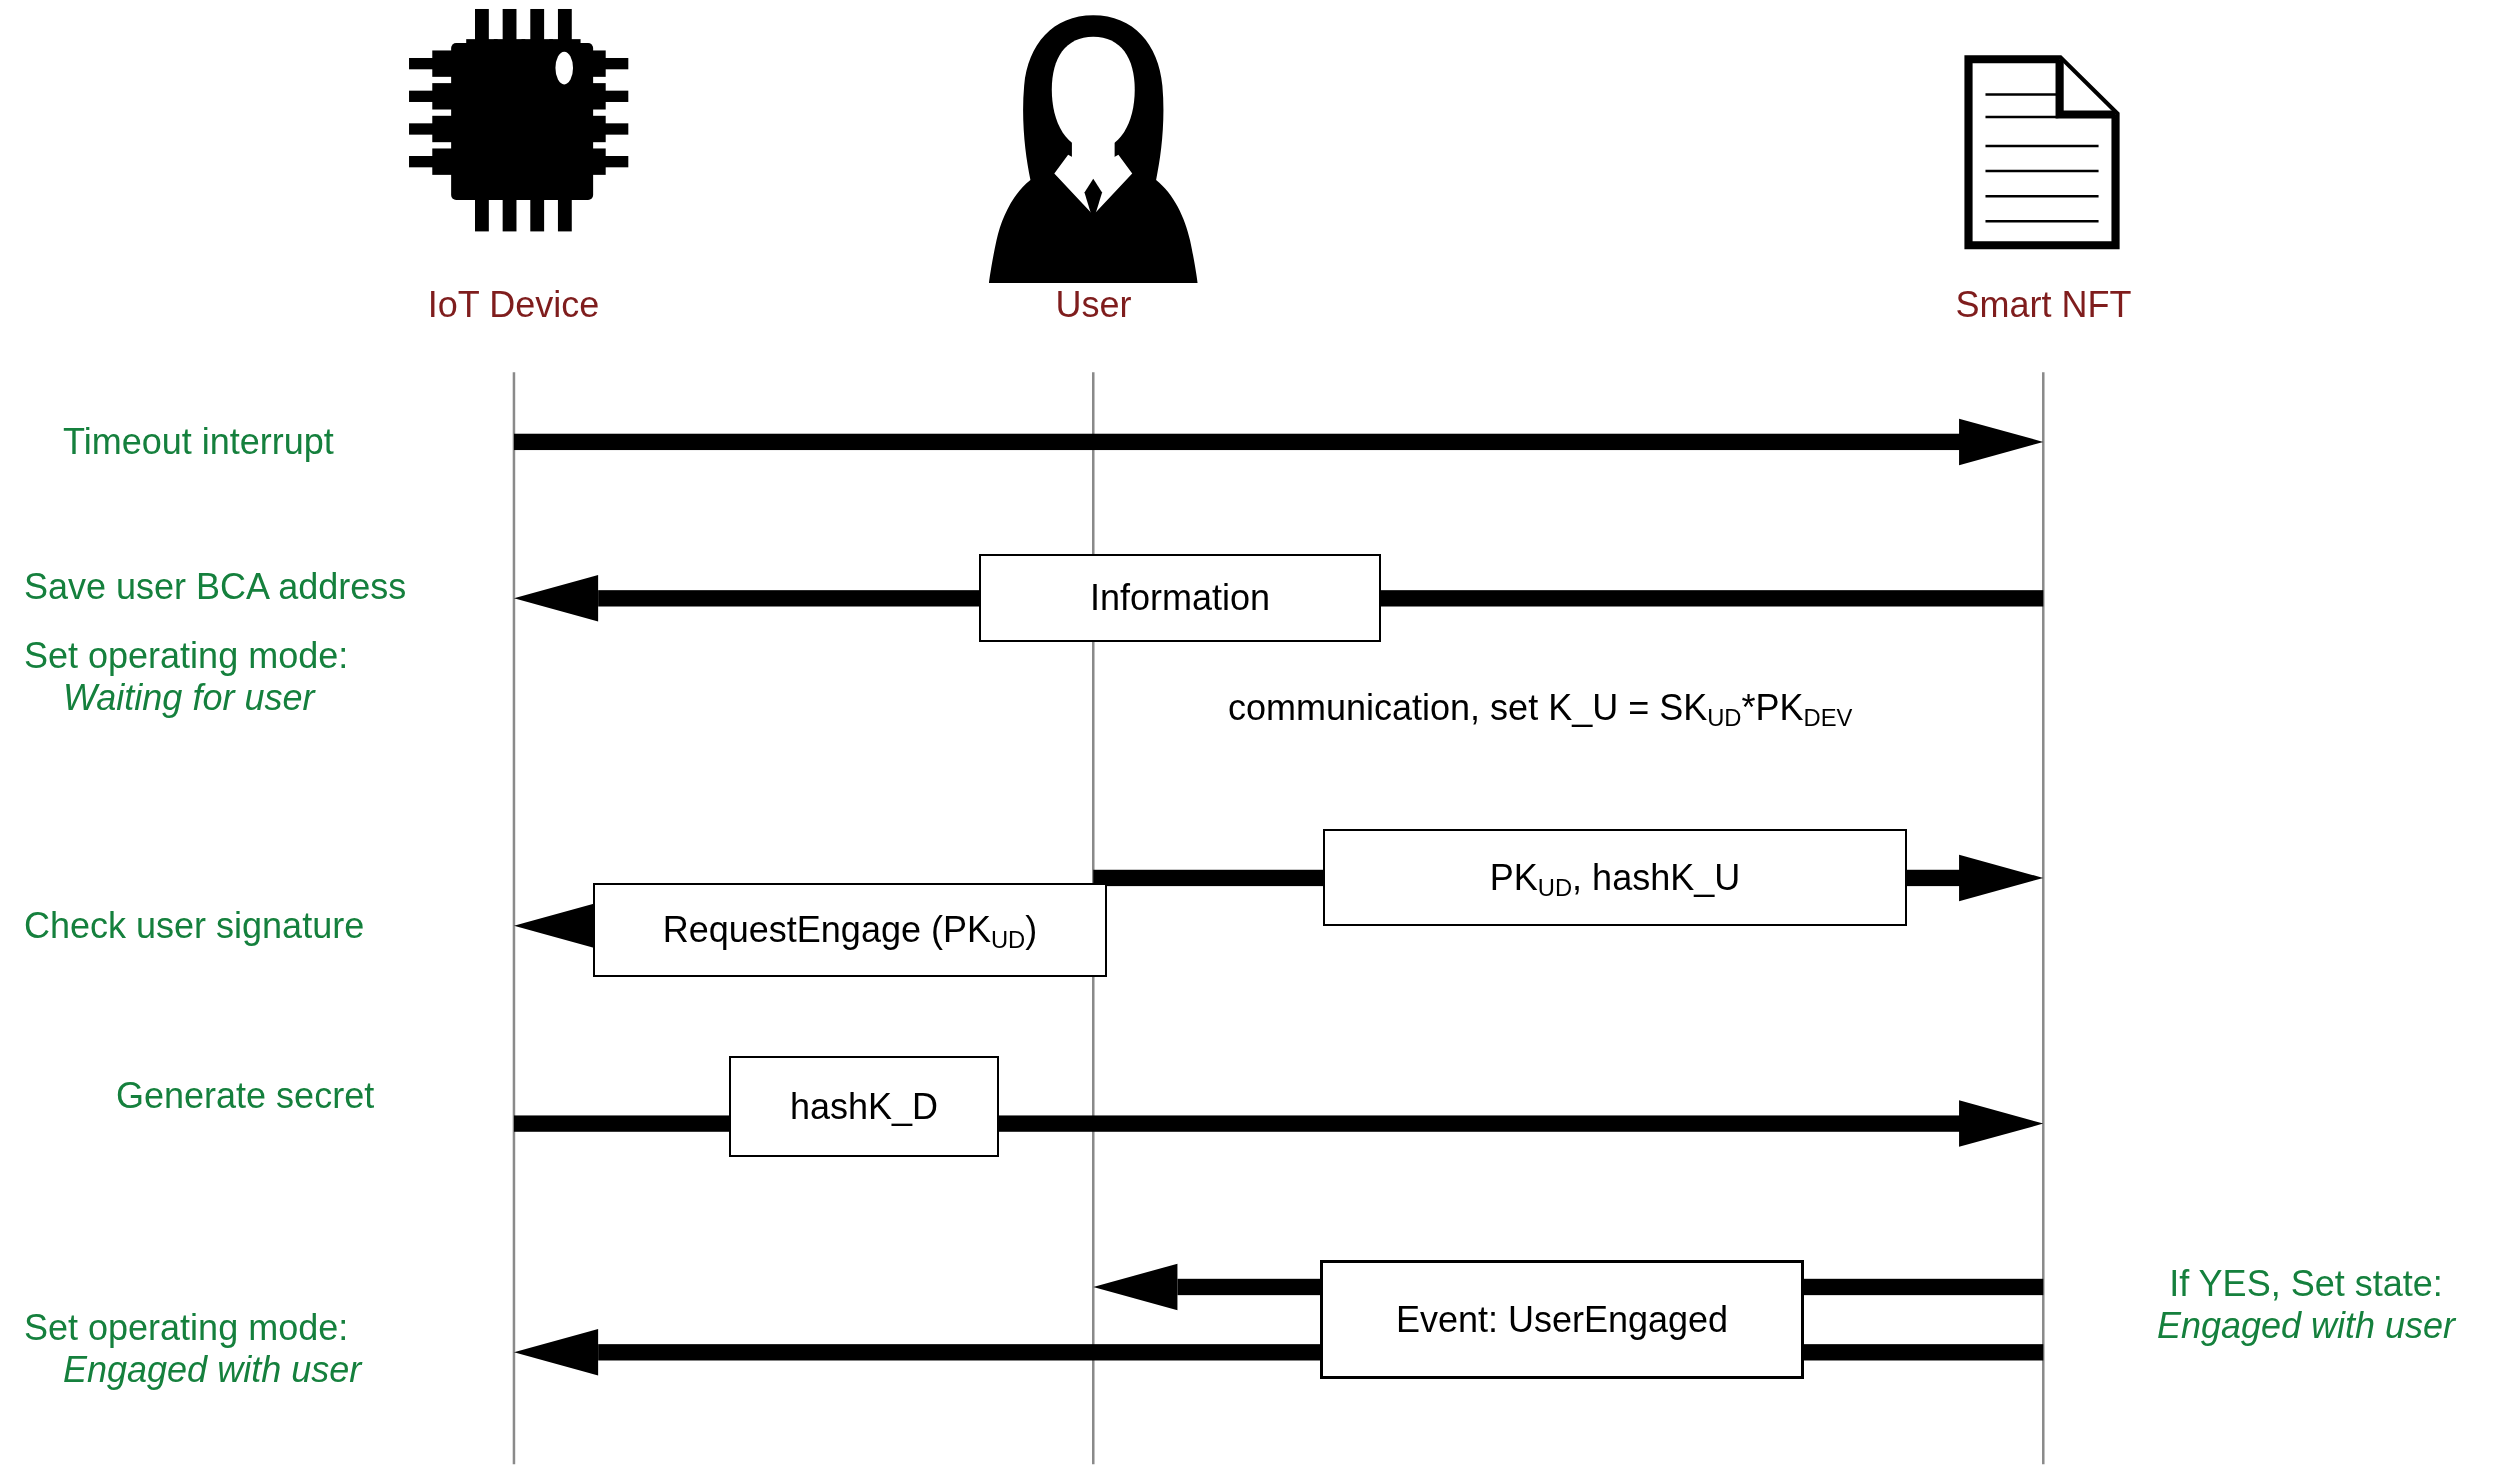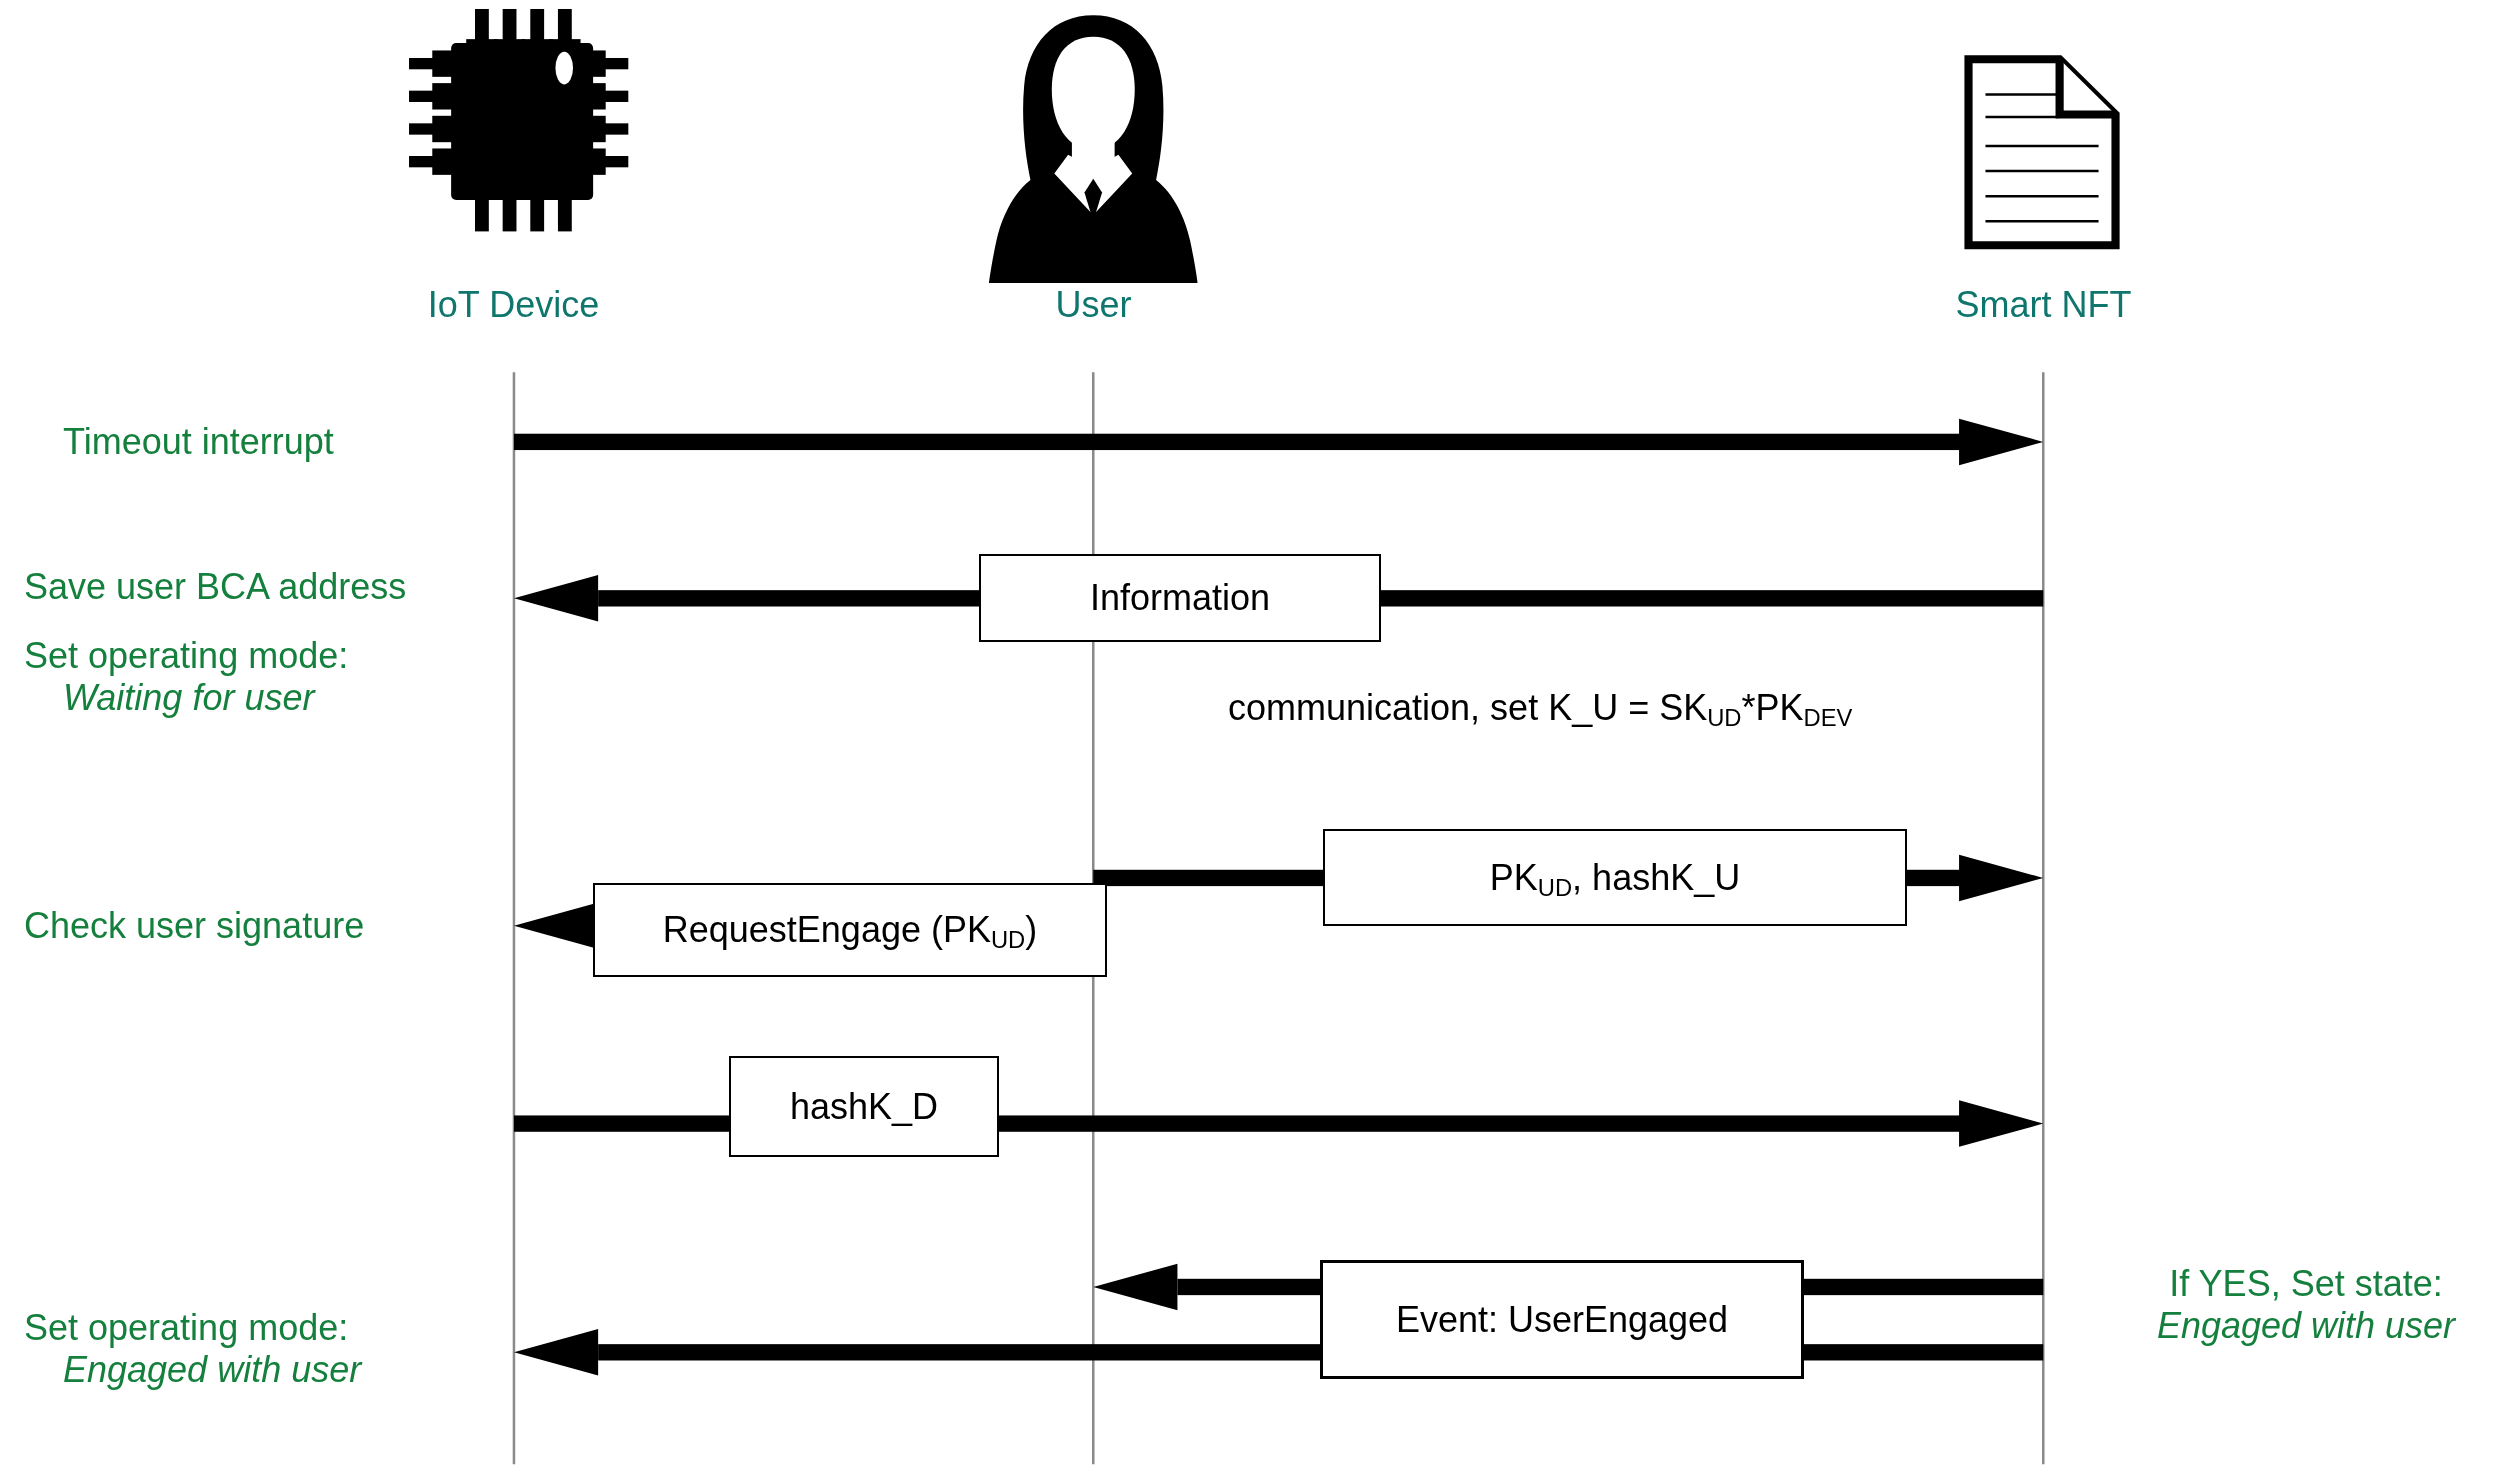--- a/index.html
+++ b/index.html
@@ -26,21 +26,21 @@
     height: 1470px;
   }
 
   
   .actor-label {
     position: absolute;
     text-align: center;
     font-size: 36px;
     line-height: 1.05;
     white-space: nowrap;
-    color: #0f766e;
+    color: #7f1d1d;
   }
 
   
   .note {
     position: absolute;
     font-size: 36px;
     line-height: 1.18;
     color: #15803d;
     white-space: nowrap;
   }
@@ -233,20 +233,21 @@
   <div class="note note-left" style="left:24px; top:635px;">
     <div>Set operating mode:</div>
     <div class="it" style="margin-left:39px;">Waiting for user</div>
   </div>
 
   <div class="note note-left" style="left:24px; top:905px;">
     <div>Check user signature</div>
   </div>
 
   <div class="note note-center" style="left:12.6px; top:1075px; width:465px;">
+    <div>Generate secret</div>
   </div>
 
   <div class="note note-left" style="left:24px; top:1307px;">
     <div>Set operating mode:</div>
     <div class="it" style="margin-left:39px;">Engaged with user</div>
   </div>
 
 
   <div class="note note-center" style="left:2105px; top:1263px; width:402px;">
     <div>If YES, Set state:</div>

